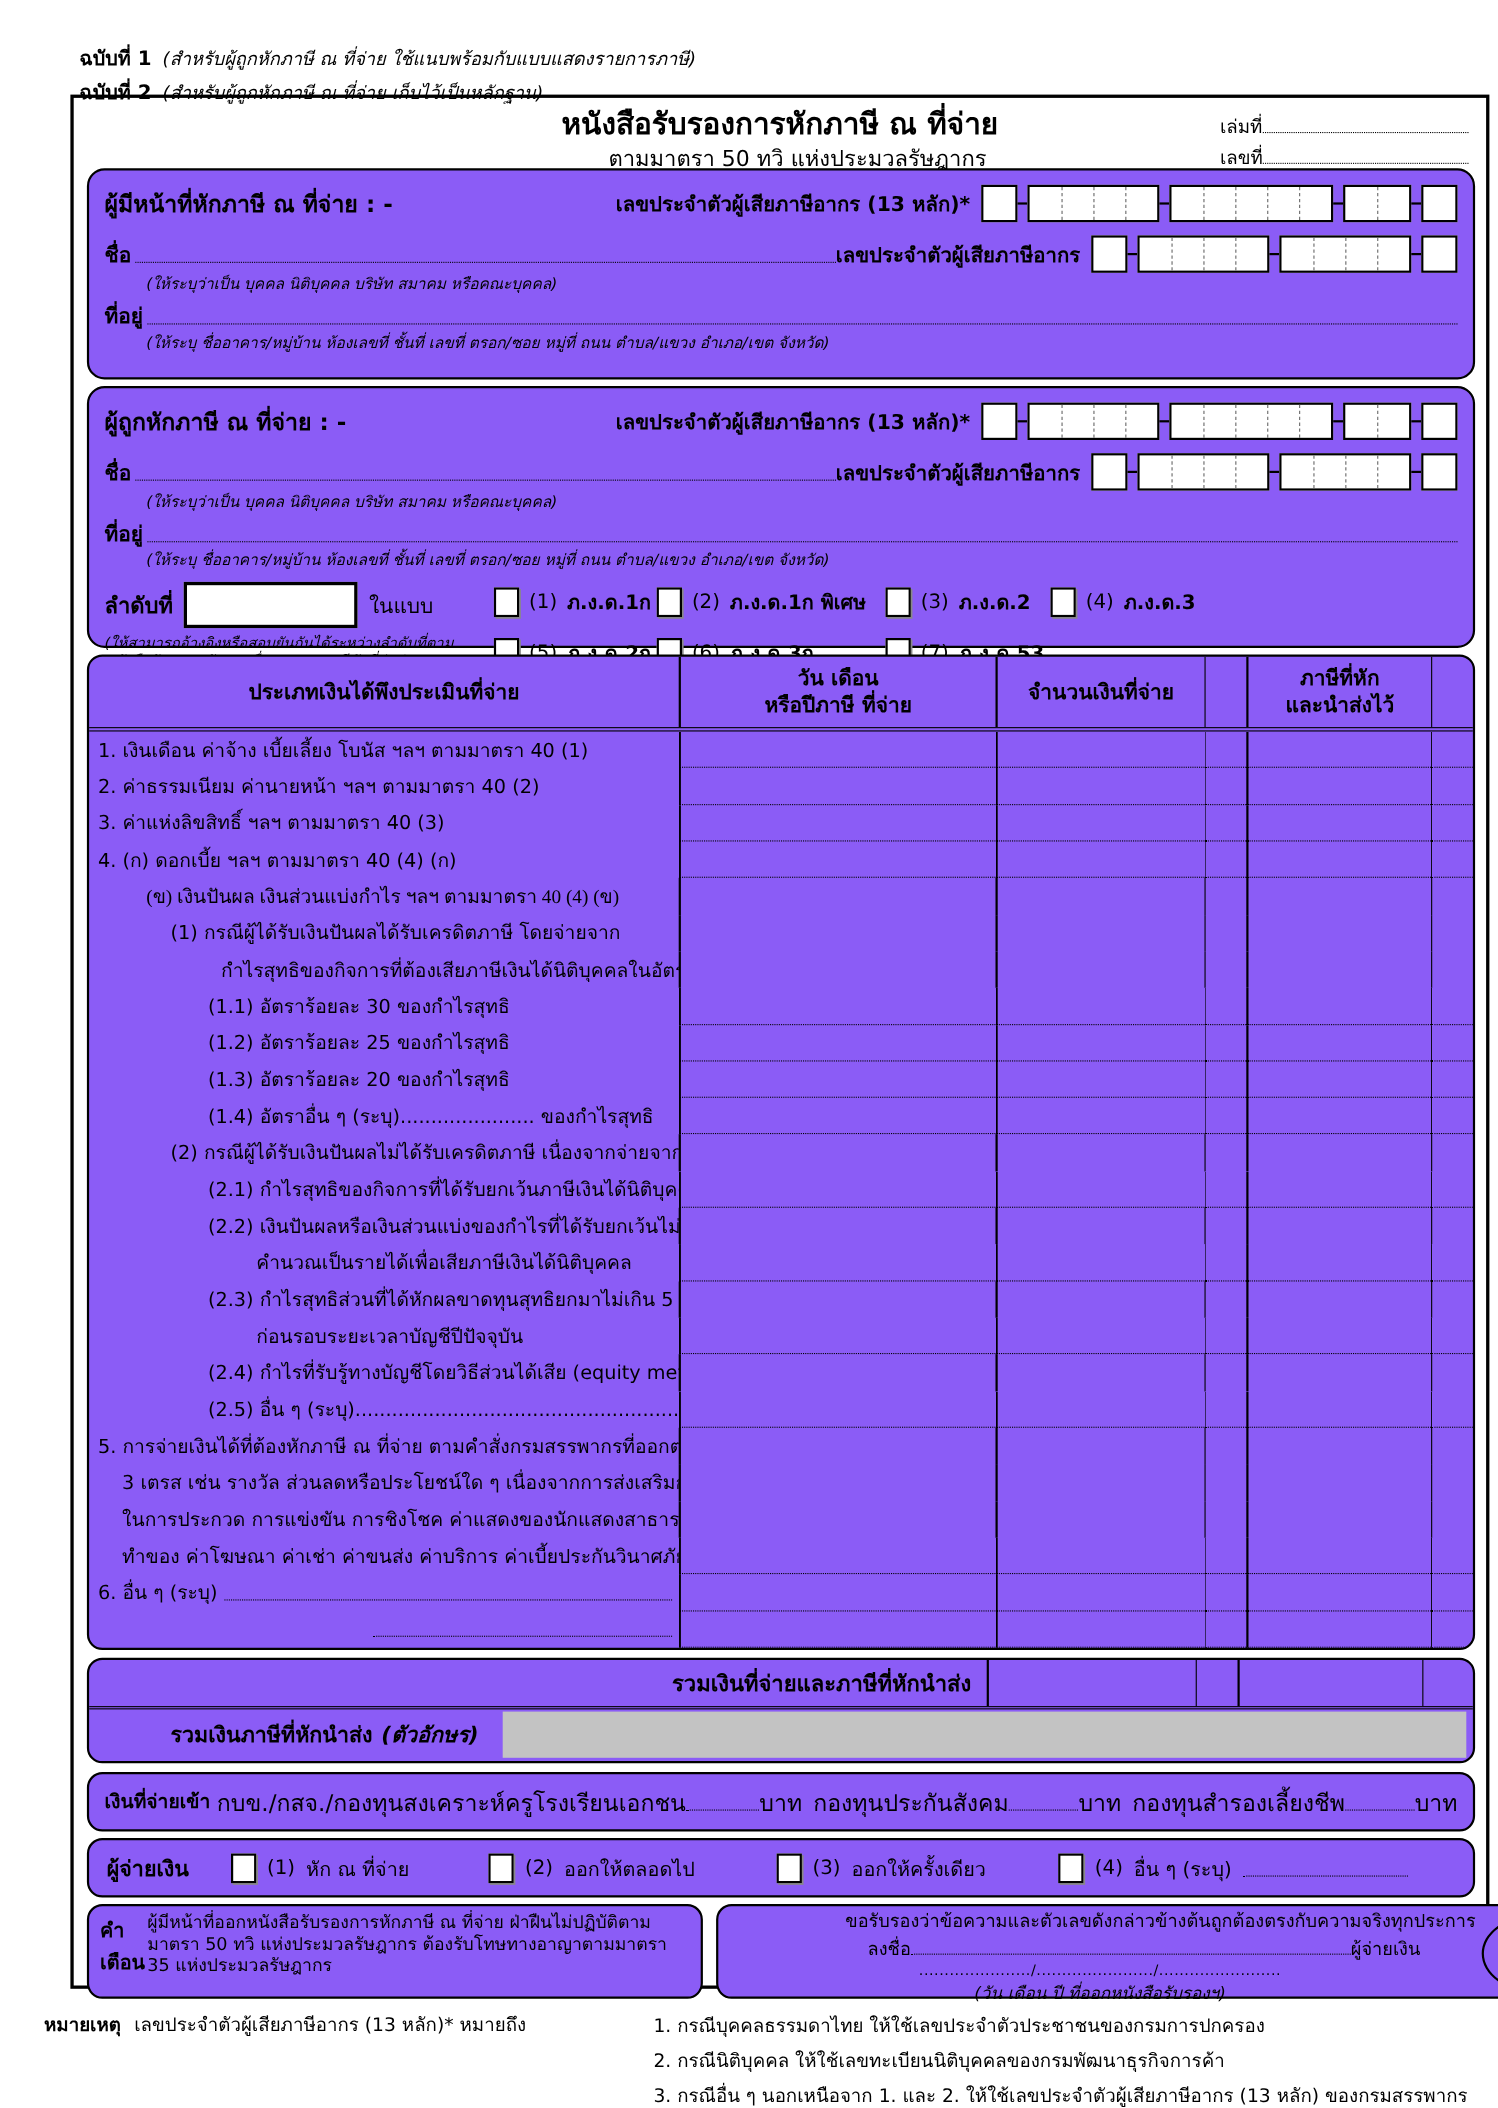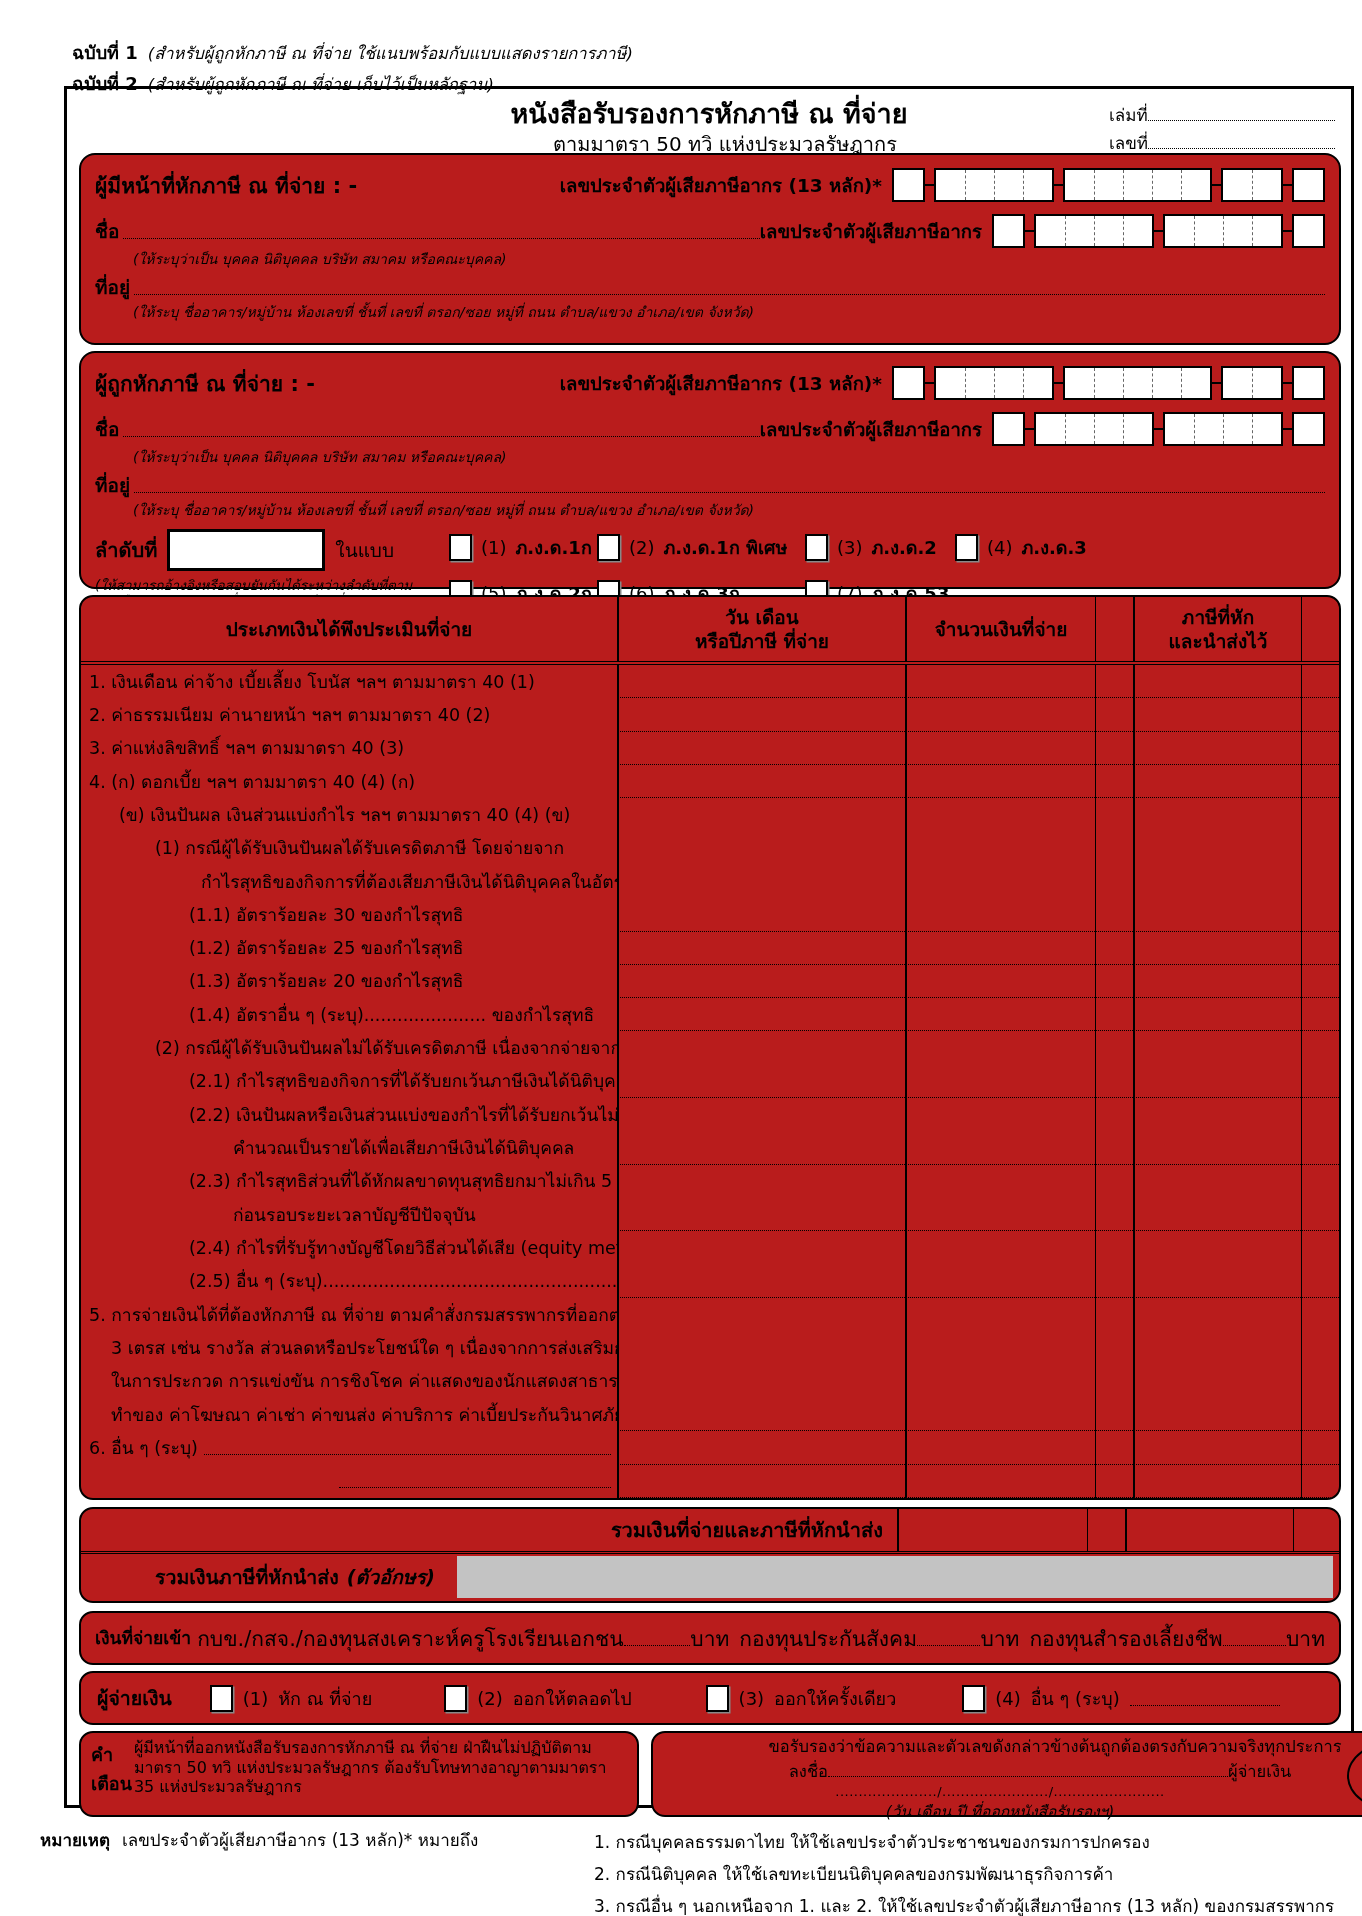--- a/index.html
+++ b/index.html
@@ -17,21 +17,21 @@
   .form { position:absolute; left:64px; top:86px; width:1290px; height:1722px; border:3px solid #000; }
 
   .title-block { position:absolute; left:0; right:0; top:8px; text-align:center; }
   .title { font-weight:bold; font-size:27px; line-height:34px; }
   .subtitle { font-size:20px; line-height:27px;margin-left:32px; }
   .bookno { position:absolute; right:16px; top:12px; width:226px; }
   .bookno-row { display:flex; align-items:baseline; height:28px; }
   .bookno-label { font-size:17px; }
   .leader { border-bottom:1.6px dotted #000; flex:1; min-width:20px; height:1em; }
 
-  .rbox { position:absolute; border:2.5px solid #000; border-radius:16px; background:#b91c1c; }
+  .rbox { position:absolute; border:2.5px solid #000; border-radius:16px; background:#8b5cf6; }
   .box1 { left:12px; top:64px; width:1262px; height:192px; padding:6px 14px 0 14px; }
   .box2 { left:12px; top:262px; width:1262px; height:238px; padding:6px 14px 0 14px; }
 
   .sec-row { display:flex; align-items:center; }
   .sec-heading { font-weight:bold; font-size:21px; white-space:nowrap; }
   .tin-label { font-weight:bold; font-size:18.5px; white-space:nowrap; margin:0 10px 0 auto; }
   .tin { display:flex; align-items:center; }
   .tg { display:flex; border:2px solid #000; height:34px; background:#fff; }
   .tc { width:29px; height:100%; border-left:1.2px dashed #666; }
   .tc:first-child { border-left:none; }
@@ -63,21 +63,21 @@
   .c-desc { width:536px; }
   .c-date { width:288px; border-left:2px solid #000; }
   .c-amt  { width:190px; border-left:2px solid #000; }
   .c-amts { width:38px;  border-left:1.2px solid #000; }
   .c-tax  { width:168px; border-left:2px solid #000; }
   .c-taxs { flex:1; border-left:1.2px solid #000; }
   .tbody { display:flex; flex-direction:column; height:833px; }
   .trow { display:flex; flex:1; }
   .td-desc { width:536px; font-size:17.5px; white-space:nowrap; overflow:hidden; display:flex; align-items:center; }
   .dot .c-date, .dot .c-amt, .dot .c-amts, .dot .c-tax, .dot .c-taxs { border-bottom:1.6px dotted #000; }
-  .i0 { padding-left:8px; } .i1 { padding-left:38px; } .i2 { padding-left:74px; }
+  .i0 { padding-left:8px; } .i1 { padding-left:52px;font-family:Liberation Serif, serif; } .i2 { padding-left:74px; }
   .i3 { padding-left:108px; } .i3b { padding-left:120px; } .i4 { padding-left:152px; } .i5 { padding-left:30px; }
   .desc-leader { flex:1; border-bottom:1.6px dotted #000; height:1em; margin:0 6px 4px 250px; }
 
   
   .totalsbox { left:12px; top:1418px; width:1262px; height:96px; border-radius:14px; overflow:hidden; }
   .trowA { display:flex; height:45px; border-bottom:3.5px double #000; }
   .t-merge { width:816px; display:flex; align-items:center; justify-content:flex-end; font-weight:bold; font-size:20px; padding-right:14px;padding-left:39px; }
   .trowB { display:flex; align-items:center; height:46px; }
   .words-label { font-weight:bold; font-size:19.5px; padding-left:74px; white-space:nowrap; }
   .words-note { font-style:italic; font-weight:bold; margin-left:8px; }

